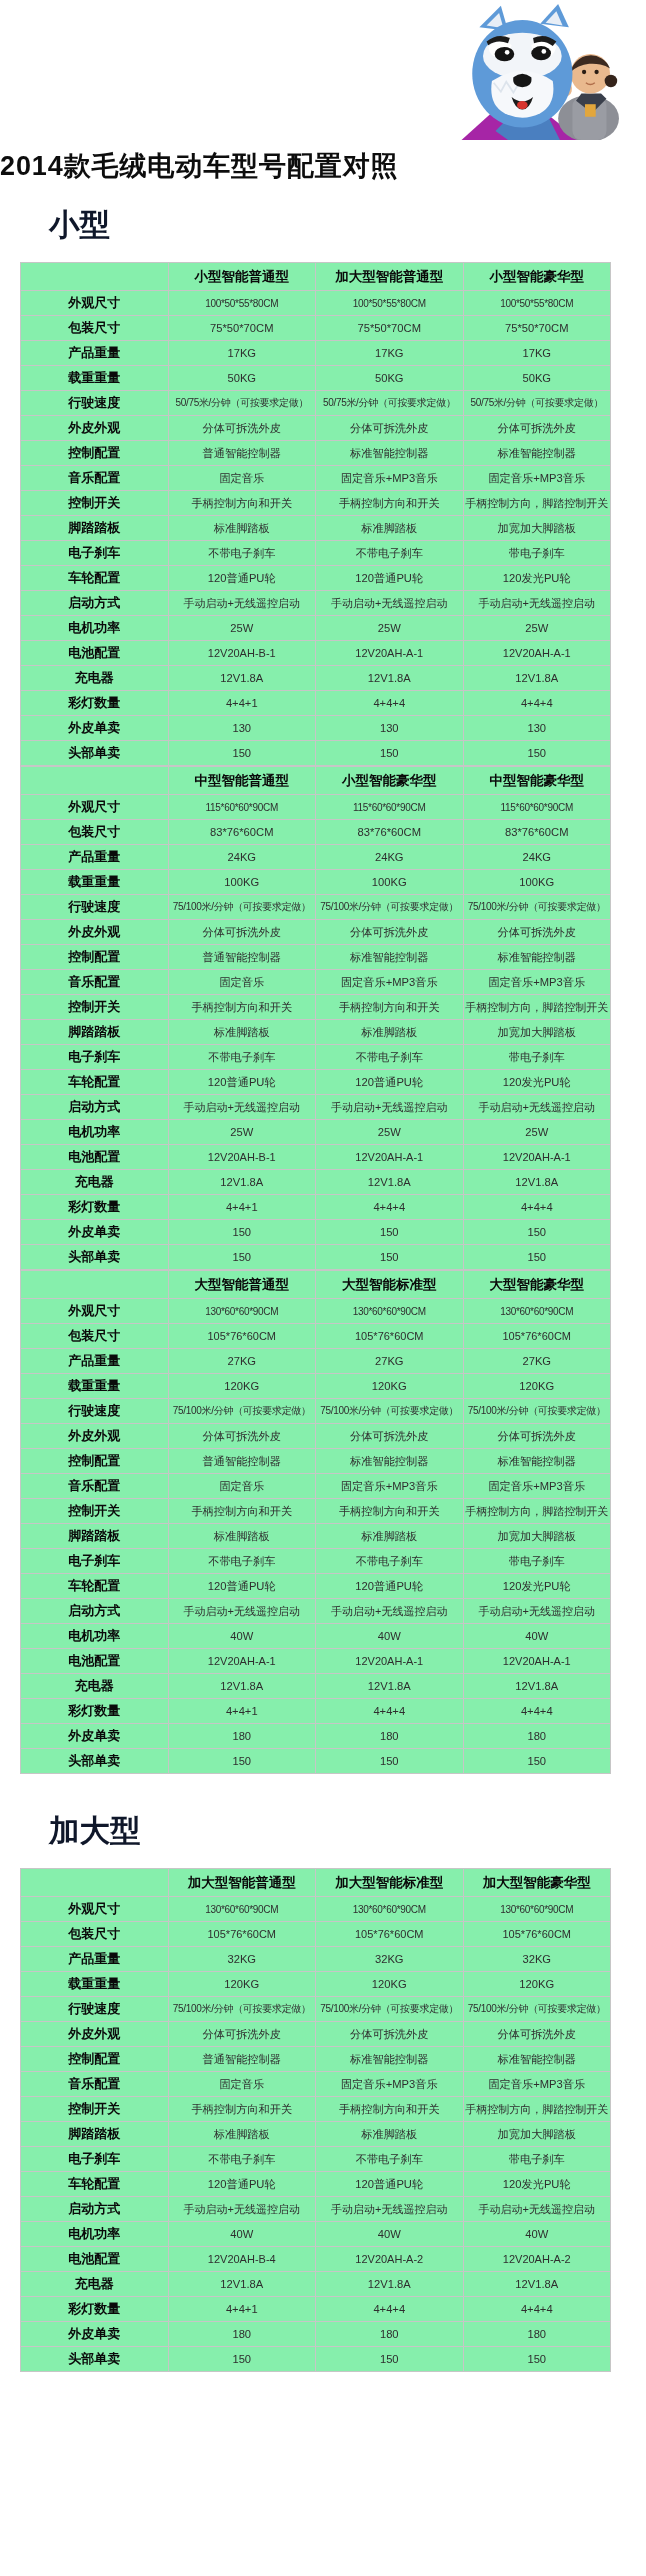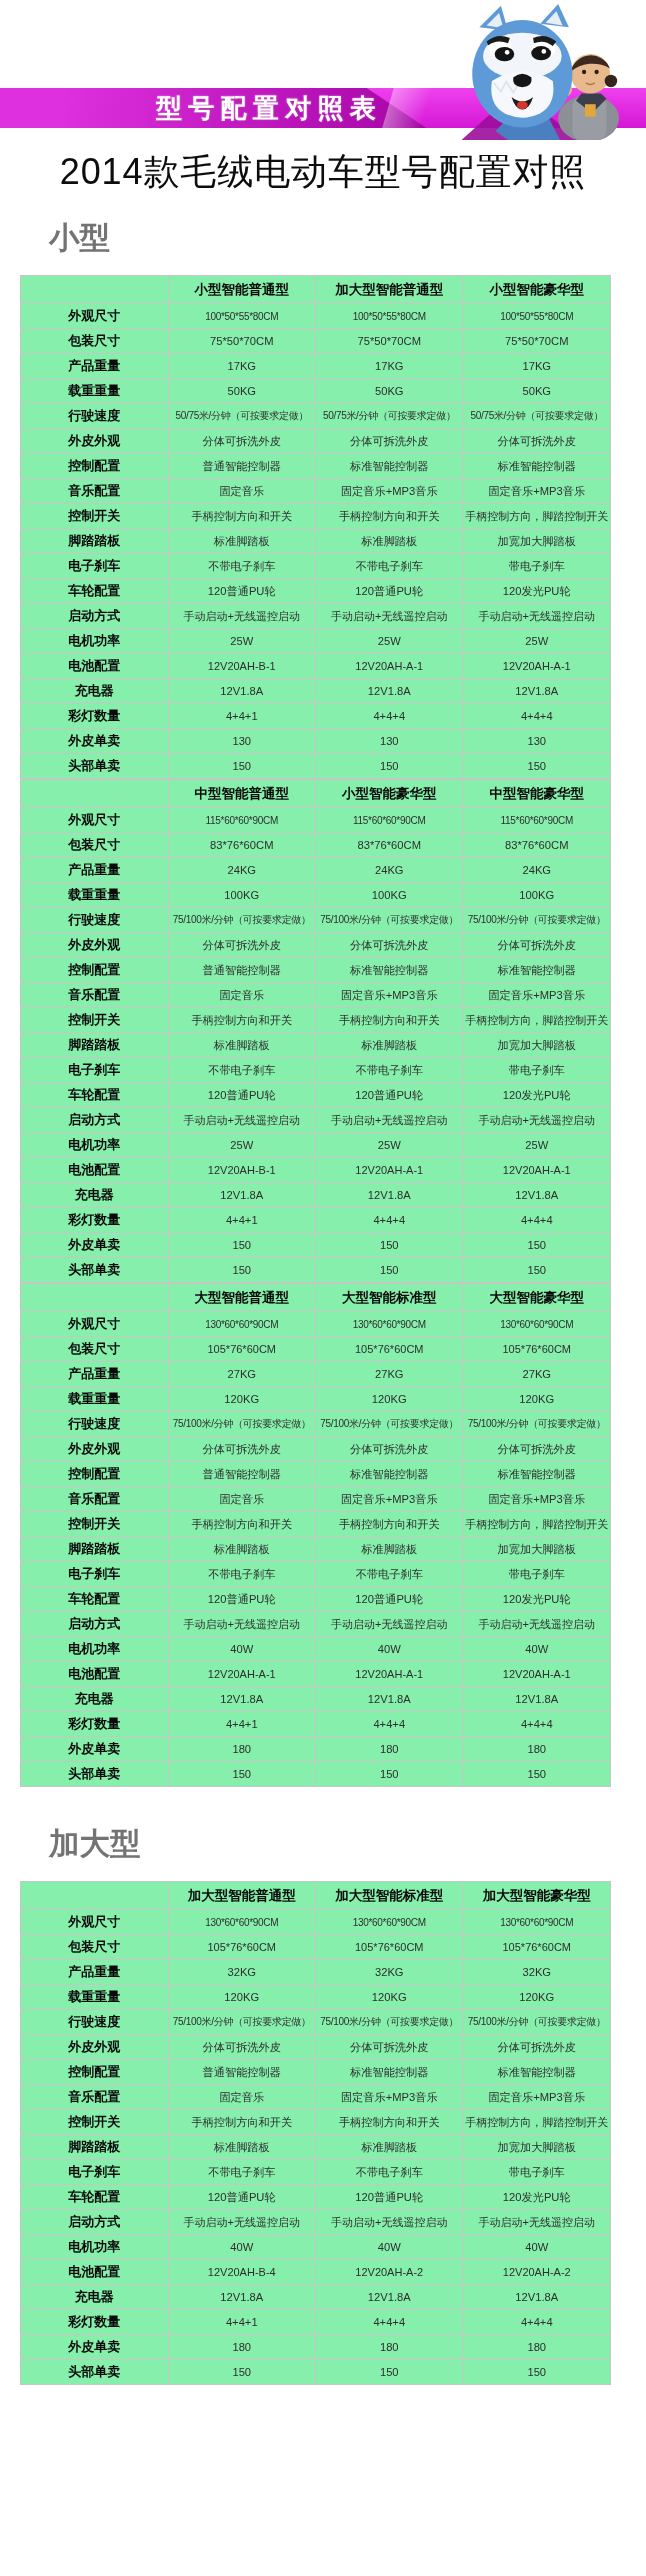--- a/index.html
+++ b/index.html
@@ -28,26 +28,25 @@
   .banner-title{
     position:absolute;left:0;right:108px;top:0;height:40px;
     display:flex;align-items:center;justify-content:center;
     font-size:26px;font-weight:bold;color:#ffffff;letter-spacing:6.3px;
     text-shadow:0 0.9px 1.8px rgba(150,0,150,.45), 0 0 1.8px rgba(255,255,255,.7);
   }
   .mascot{position:absolute;top:3.6px;right:14.4px;width:171px;height:136px;}
   
   .page-title{
     margin:20px 0 12.6px 0;
-    text-align:center;
-    font-size:36px;font-weight:400;color:#0d0d0d;letter-spacing:0.9px;
+    font-size:27px;font-weight:700;color:#0d0d0d;letter-spacing:0.9px;
   }
   
   .section-heading{
-    font-size:30.5px;font-weight:800;color:#737373;
+    font-size:30.5px;font-weight:800;color:#0f172a;
     line-height:40px;margin:36px 0 18px 49px;
   }
   .spec-section:first-child .section-heading{margin-top:20px;}
   table.spec-table{
     width:591px;margin-left:20px;
     border-collapse:collapse;table-layout:fixed;
     background:#86efac;
   }
   table.spec-table th,table.spec-table td{
     border:0.9px solid #c6c6c6;
@@ -58,25 +57,20 @@
   table.spec-table tbody tr{height:25px;}
   th.row-label{font-size:13px;font-weight:800;color:#0a0a0a;}
   td.spec-cell{font-size:11.2px;font-weight:400;color:#2e2e2e;}
   td.spec-cell.small{font-size:11px;}
   td.spec-cell.xsmall{font-size:10px;letter-spacing:-0.3px;}
 </style>
 </head>
 <body>
 
 <div class="top-area">
-  <div class="banner">
-    <div class="banner-wedge-dark"></div>
-    <div class="banner-wedge-light"></div>
-    <div class="banner-title">型号配置对照表</div>
-  </div>
 
   <svg class="mascot" viewBox="0 0 190 152" aria-hidden="true">
 
     <polygon points="0,152 62,96 132,152" fill="#9c0d9c" opacity="0.9"></polygon>
 
     <g>
       <ellipse cx="142" cy="128" rx="34" ry="26" fill="#8d8f96"></ellipse>
       <rect x="124" y="104" width="38" height="48" rx="10" fill="#9a9ca3"></rect>
       <path d="M128 108 L146 122 L162 106 L156 100 L134 100 Z" fill="#3a3f4b"></path>
       <rect x="138" y="112" width="12" height="14" fill="#e2a63c"></rect>

